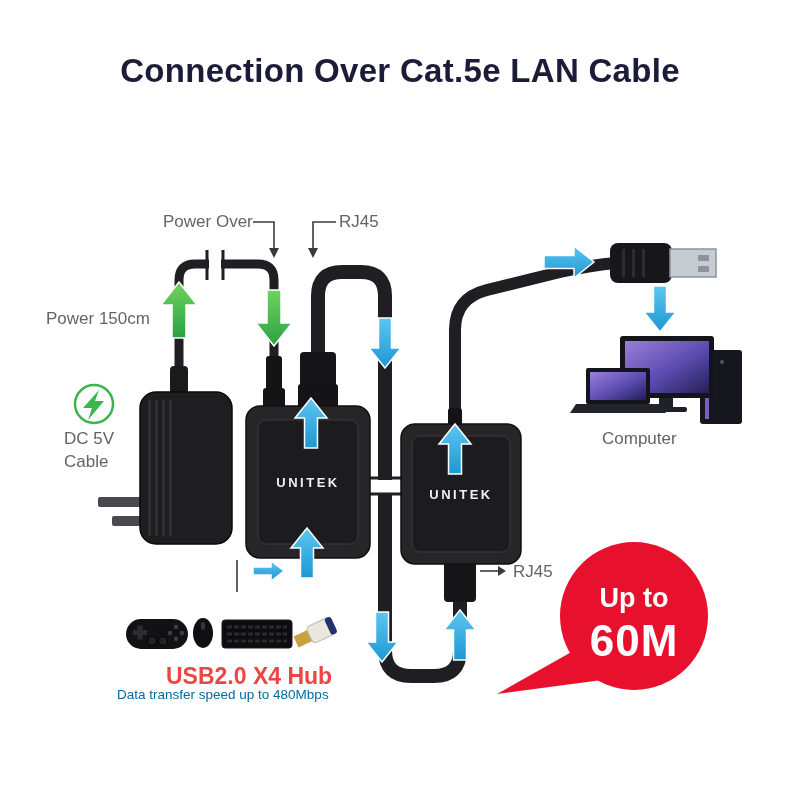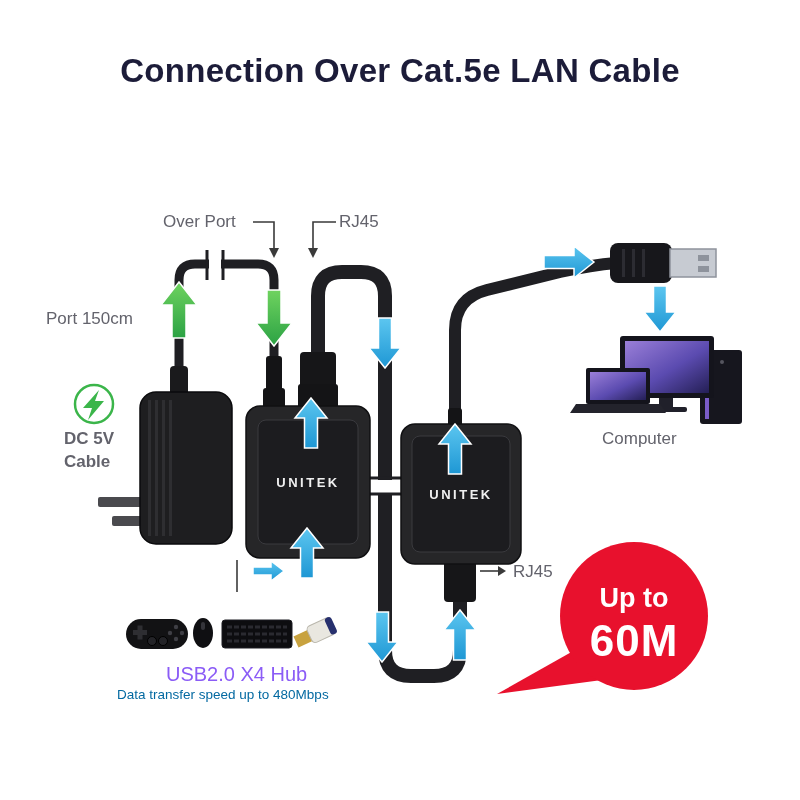--- a/index.html
+++ b/index.html
@@ -1,21 +1,21 @@
 <!DOCTYPE html>
 <html><head>
 <meta charset="utf-8">
 <style>
   html,body{margin:0;padding:0;}
   body{width:800px;height:800px;background:#ffffff;position:relative;overflow:hidden;
        font-family:"Liberation Sans", sans-serif;}
   .title{position:absolute;top:52px;left:0;width:800px;text-align:center;
          font-size:33px;font-weight:700;color:#1c1c39;letter-spacing:.3px;}
   .lbl{position:absolute;font-size:17px;color:#63636c;white-space:nowrap;line-height:1.35;}
-  .lbl-dark{position:absolute;font-size:20px;color:#8b5cf6;white-space:nowrap;}
+  .lbl-dark{position:absolute;font-size:23px;color:#ef4444;white-space:nowrap;font-weight:bold;}
   .lbl-small{position:absolute;font-size:13.5px;color:#0369a1;white-space:nowrap;}
   svg{position:absolute;left:0;top:0;}
   .brand-text{font-size:13px;font-weight:bold;letter-spacing:2.5px;fill:#efefef;}
   .badge-top{font-size:27px;font-weight:600;fill:#ffffff;}
   .badge-big{font-size:44px;font-weight:800;fill:#ffffff;letter-spacing:1px;}
 </style>
 </head>
 <body>
 
 <div class="title">Connection Over Cat.5e LAN Cable</div>
@@ -174,23 +174,23 @@
   </g>
 
   <g>
     <polygon points="575,650 497,694 602,680" fill="#E8112D"></polygon>
     <circle cx="634" cy="616" r="74" fill="#E8112D"></circle>
     <text class="badge-top" x="634" y="607" text-anchor="middle">Up to</text>
     <text class="badge-big" x="634" y="656" text-anchor="middle">60M</text>
   </g>
 </svg>
 
-<div class="lbl" style="left:163px;top:211px;">Over Port</div>
+<div class="lbl" style="left:163px;top:211px;">Power Over</div>
 <div class="lbl" style="left:339px;top:211px;">RJ45</div>
-<div class="lbl" style="left:46px;top:308px;">Port 150cm</div>
-<div class="lbl" style="left:64px;top:428px;font-weight:bold;">
+<div class="lbl" style="left:46px;top:308px;">Power 150cm</div>
+<div class="lbl" style="left:64px;top:428px;">
   <div>DC 5V</div>
   <div>Cable</div>
 </div>
 <div class="lbl" style="left:602px;top:428px;">Computer</div>
 <div class="lbl" style="left:513px;top:561px;">RJ45</div>
 <div class="lbl-dark" style="left:166px;top:663px;">USB2.0 X4 Hub</div>
 <div class="lbl-small" style="left:117px;top:687px;">Data transfer speed up to 480Mbps</div>
 
 </body></html>

